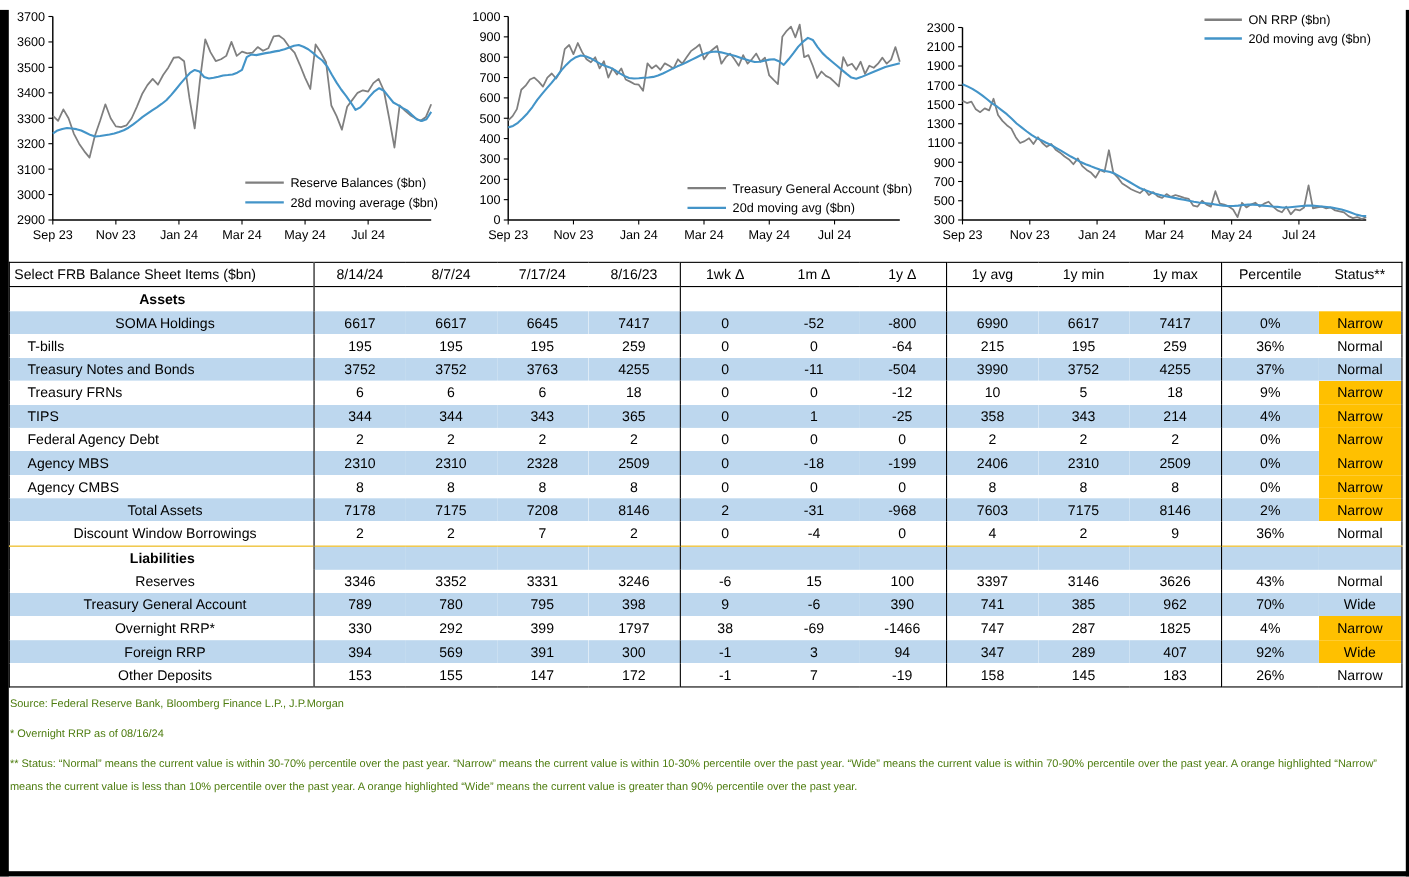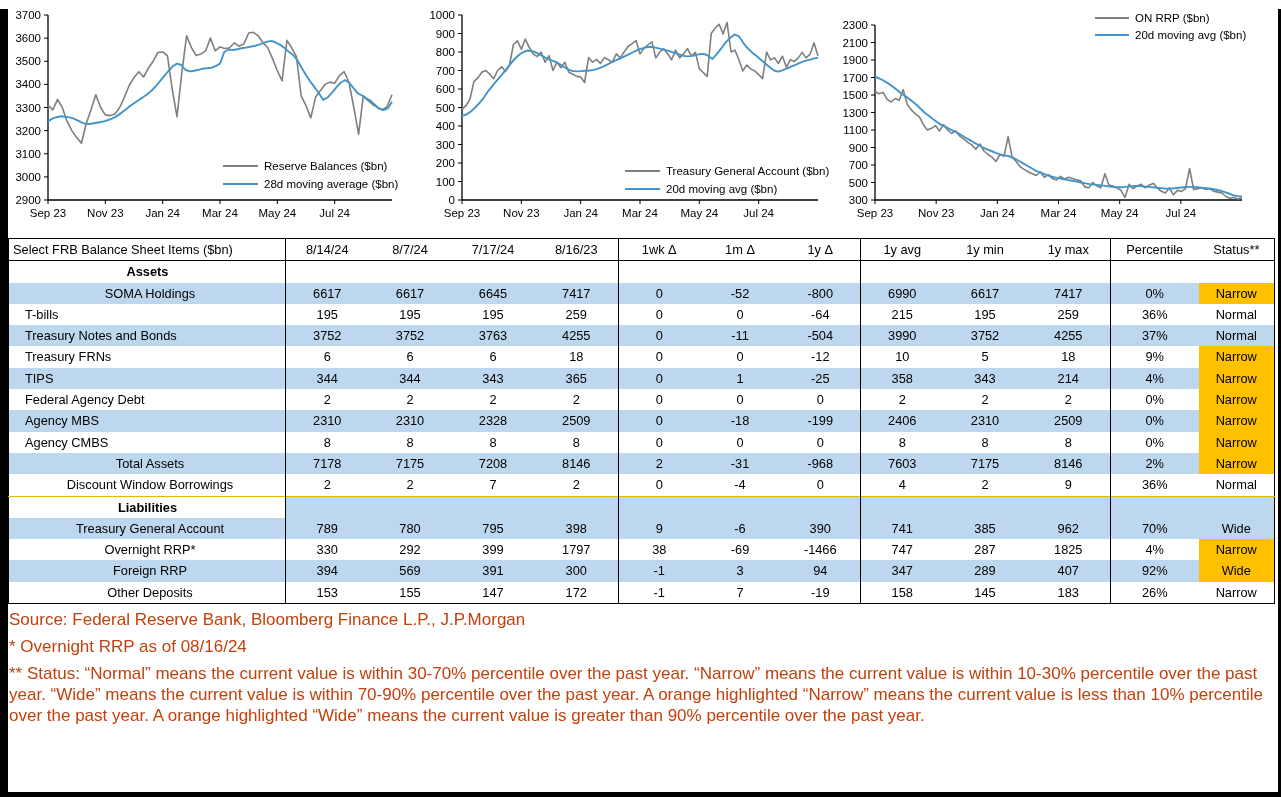--- a/index.html
+++ b/index.html
@@ -17,21 +17,21 @@
     padding:0 3px;text-align:center;overflow:hidden;white-space:nowrap;color:#000;}
   table.bs tr.header-row{border-bottom:1.6px solid #000;}
   table.bs .lbl{text-align:left;padding-left:4px;}
   table.bs .i1{padding-left:9px;text-align:center;}
   table.bs .i2{padding-left:16px;}
   table.bs .bl{border-left:1px solid #000;}
   table.bs td.shade{background:#BDD7EE;}
   table.bs tr.section td{font-weight:bold;text-align:center;}
   table.bs tr.liab-top{border-top:1px solid #eab308;}
   table.bs td.hl{background:#FFC000;}
-  .footnotes{margin:5px 4px 0 9px;font-size:17px;color:#c2410c;}
+  .footnotes{margin:5px 4px 0 9px;font-size:10px;color:#4d7c0f;}
   .footnotes .fn{margin-bottom:6px;line-height:21px;}
   .footnotes .fn-long{white-space:normal;width:1262px;}
 </style>
 </head>
 <body>
 
 <div class="page">
   <div class="charts">
     <svg id="c0" width="412" height="228">
         <line x1="40" y1="7" x2="40" y2="192" stroke="#000" stroke-width="1.3"></line>
@@ -371,20 +371,35 @@
           <td class="bl shade"></td>
           <td class="shade"></td>
           <td class="shade"></td>
           <td class="bl shade"></td>
           <td class="shade"></td>
           <td class="shade"></td>
           <td class="bl shade"></td>
           <td class="shade"></td>
         </tr>
         <tr>
+          <td class="lbl i1">Reserves</td>
+          <td class="bl">3346</td>
+          <td class="">3352</td>
+          <td class="">3331</td>
+          <td class="">3246</td>
+          <td class="bl">-6</td>
+          <td class="">15</td>
+          <td class="">100</td>
+          <td class="bl">3397</td>
+          <td class="">3146</td>
+          <td class="">3626</td>
+          <td class="bl">43%</td>
+          <td class="">Normal</td>
+        </tr>
+        <tr>
           <td class="lbl i1 shade">Treasury General Account</td>
           <td class="bl shade">789</td>
           <td class="shade">780</td>
           <td class="shade">795</td>
           <td class="shade">398</td>
           <td class="bl shade">9</td>
           <td class="shade">-6</td>
           <td class="shade">390</td>
           <td class="bl shade">741</td>
           <td class="shade">385</td>

